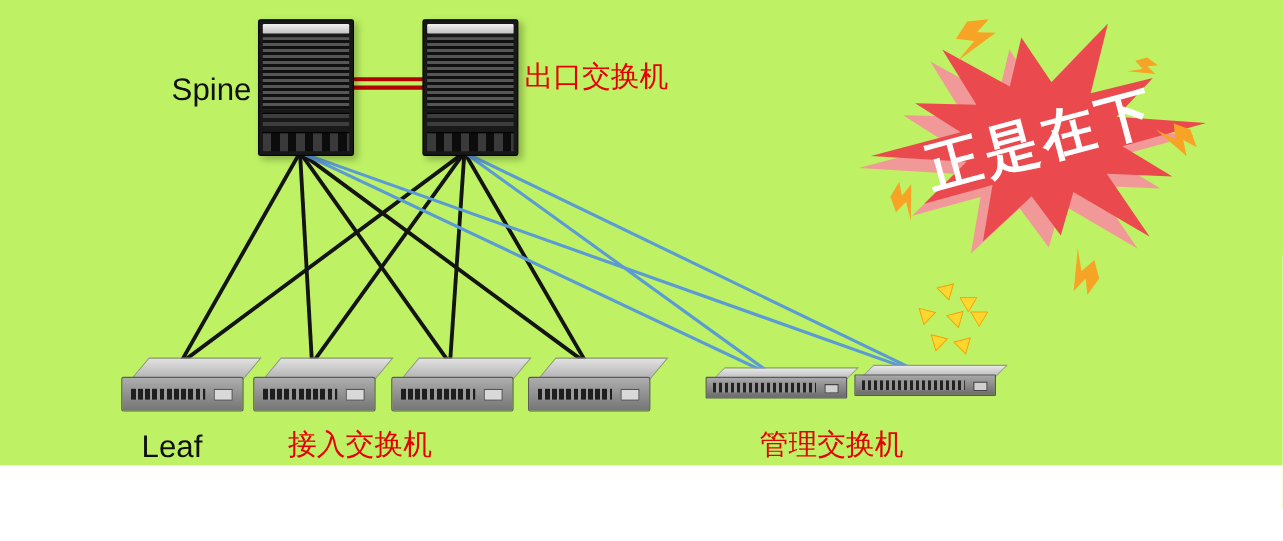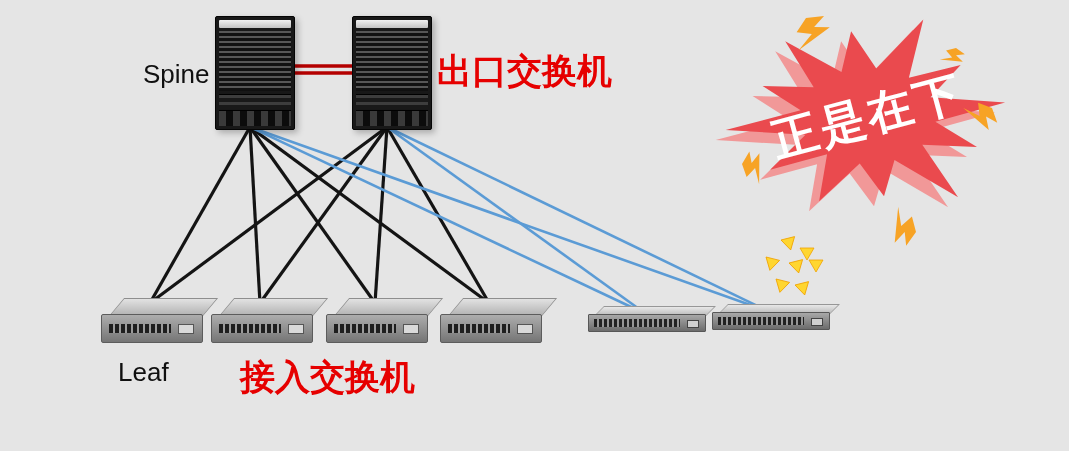--- a/index.html
+++ b/index.html
@@ -1,17 +1,17 @@
 <!DOCTYPE html>
 <html style="--label-red: #e60000;"><head>
 <meta charset="utf-8">
 <style>
   html,body{margin:0;padding:0;background:#ffffff;}
   .canvas{
-    position:relative;width:1069px;height:451px;background:#e5e5e5;
+    position:relative;width:1069px;height:388px;background:#bef264;
     overflow:hidden;font-family:"Liberation Sans",sans-serif;
   }
   .layer{position:absolute;left:0;top:0;}
   .node{position:absolute;}
 
   
   .spine-chassis{position:relative;width:78px;height:112px;background:#181818;
     border:1px solid #050505;border-radius:2px;box-shadow:3px 3px 6px rgba(0,0,0,.25);}
   .spine-top{position:absolute;left:3px;right:3px;top:3px;height:8px;
     background:linear-gradient(#f0f0f0,#c2c2c2);border-radius:1px;}
@@ -42,21 +42,21 @@
   .mgmt-front{position:absolute;left:0;top:8px;width:116px;height:16px;
     background:linear-gradient(#a8a8a8,#6c6c6c);border:1px solid #575757;border-radius:1px;}
   .mgmt-ports{position:absolute;left:5px;top:4px;width:86px;height:8px;
     background:repeating-linear-gradient(to right,#222 0 3px,#969696 3px 5px);}
   .mgmt-led{position:absolute;right:6px;top:5px;width:10px;height:6px;
     background:#d0d0d0;border:1px solid #444;}
 
   
   .lbl{position:absolute;white-space:nowrap;line-height:1.1;}
   .lbl-black{color:#101010;font-size:26px;}
-  .lbl-red{color:var(--label-red,#e60000);font-size:35px;font-weight:bold;}
+  .lbl-red{color:var(--label-red,#e60000);font-size:24px;font-weight:normal;}
 </style>
 </head>
 <body>
 
 <div class="canvas">
 
   <svg id="link-layer" class="layer" width="1069" height="451">
       <line x1="250" y1="127" x2="150" y2="303" stroke="#141414" stroke-width="3.2"></line>
       <line x1="250" y1="127" x2="260" y2="303" stroke="#141414" stroke-width="3.2"></line>
       <line x1="250" y1="127" x2="375" y2="303" stroke="#141414" stroke-width="3.2"></line>
@@ -131,20 +131,21 @@
     <div class="mgmt-front">
       <div class="mgmt-ports"></div>
       <div class="mgmt-led"></div>
     </div>
   </div>
 
   <span class="lbl lbl-black" style="left:143px;top:60px;">Spine</span>
   <span class="lbl lbl-red" style="left:437px;top:52px;">出口交换机</span>
   <span class="lbl lbl-black" style="left:118px;top:358px;text-align:center;">Leaf</span>
   <span class="lbl lbl-red" style="left:240px;top:358px;">接入交换机</span>
+  <span class="lbl lbl-red" style="left:633px;top:358px;">管理交换机</span>
 
   <svg id="fx-layer" class="layer" width="1069" height="451">
     <polygon points="995.1,112.4 925.4,131.8 967.0,157.0 912.3,154.8 948.1,207.2 884.5,170.0 874.0,206.2 849.7,173.5 809.1,211.3 817.1,164.2 760.2,179.8 795.5,144.7 715.7,140.1 790.6,120.2 752.6,96.0 803.7,97.2 775.2,51.3 831.5,82.0 841.1,41.3 866.3,78.5 913.3,29.6 898.9,87.8 950.7,75.0 920.5,107.3" fill="#f19898"></polygon>
       <polygon points="1005.1,102.4 935.4,121.8 977.0,147.0 922.3,144.8 958.1,197.2 894.5,160.0 884.0,196.2 859.7,163.5 819.1,201.3 827.1,154.2 770.2,169.8 805.5,134.7 725.7,130.1 800.6,110.2 762.6,86.0 813.7,87.2 785.2,41.3 841.5,72.0 851.1,31.3 876.3,68.5 923.3,19.6 908.9,77.8 960.7,65.0 930.5,97.3" fill="#ea4a4e"></polygon>
       <text id="burst-text" x="868" y="132" transform="rotate(-15 868 118)" text-anchor="middle" font-size="46" font-weight="bold" letter-spacing="3" font-family="Liberation Sans, sans-serif" fill="#ffffff">正是在下</text>
   <polygon points="0,0 11,-5 7,4 17,1 2,22 7,9 -3,11" transform="translate(806 18) rotate(18) scale(1.5)" fill="#f7a325"></polygon>
       <polygon points="0,0 11,-5 7,4 17,1 2,22 7,9 -3,11" transform="translate(992 108) rotate(95) scale(1.3)" fill="#f7a325"></polygon>
       <polygon points="0,0 11,-5 7,4 17,1 2,22 7,9 -3,11" transform="translate(742 164) rotate(-35) scale(1.2)" fill="#f7a325"></polygon>
       <polygon points="0,0 11,-5 7,4 17,1 2,22 7,9 -3,11" transform="translate(916 232) rotate(150) scale(1.4)" fill="#f7a325"></polygon>
       <polygon points="0,0 11,-5 7,4 17,1 2,22 7,9 -3,11" transform="translate(956 48) rotate(60) scale(0.9)" fill="#f7a325"></polygon>

